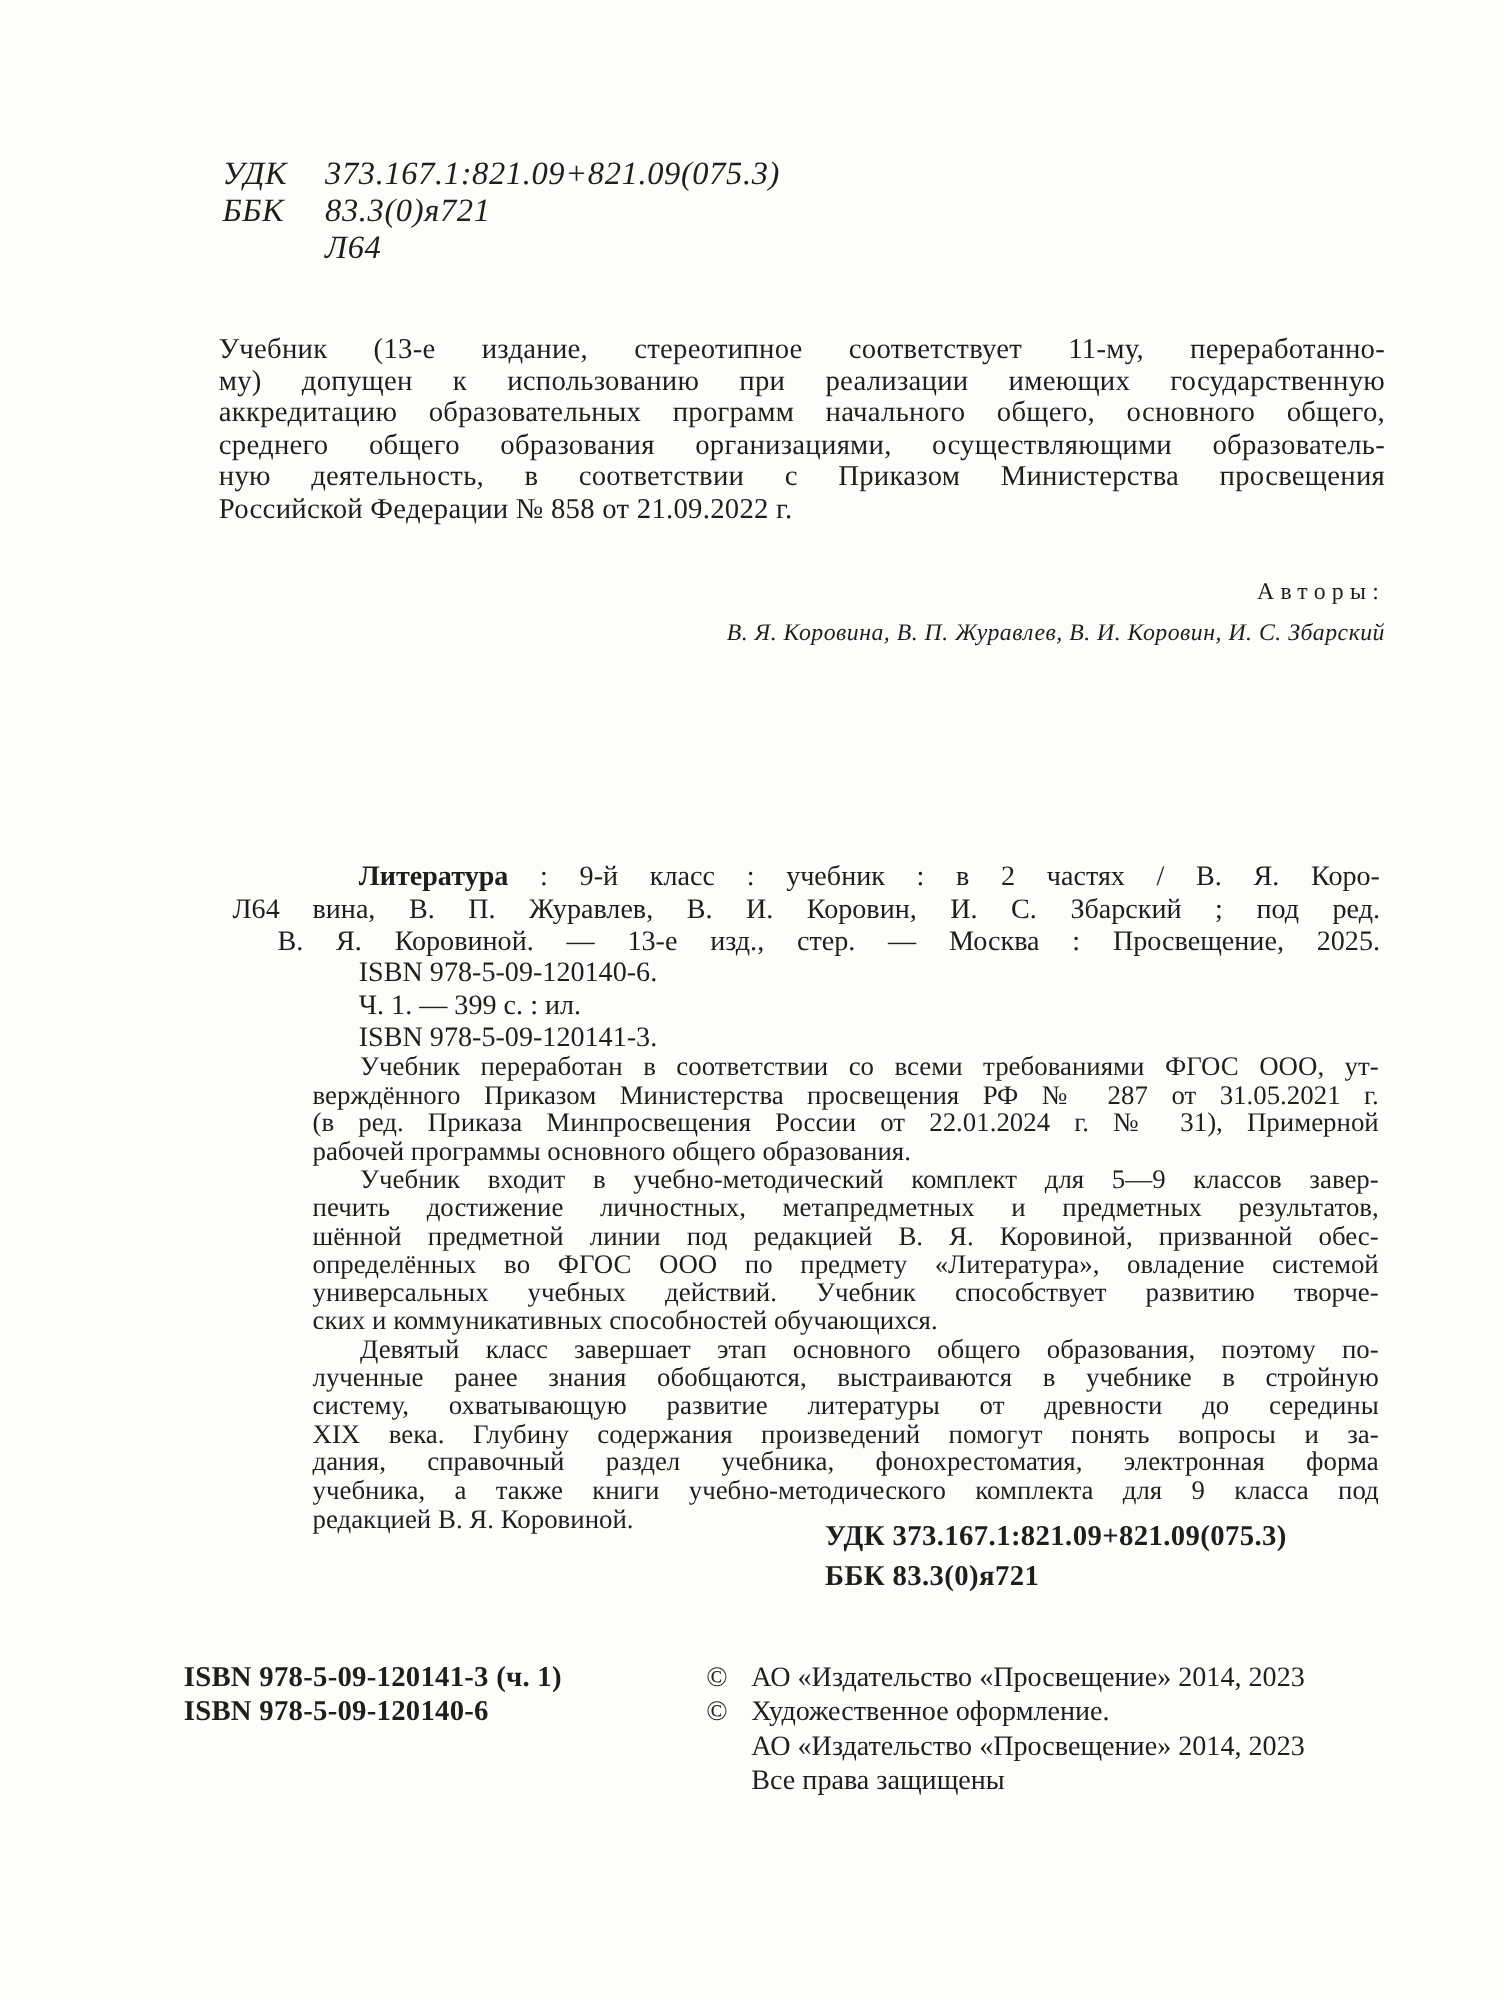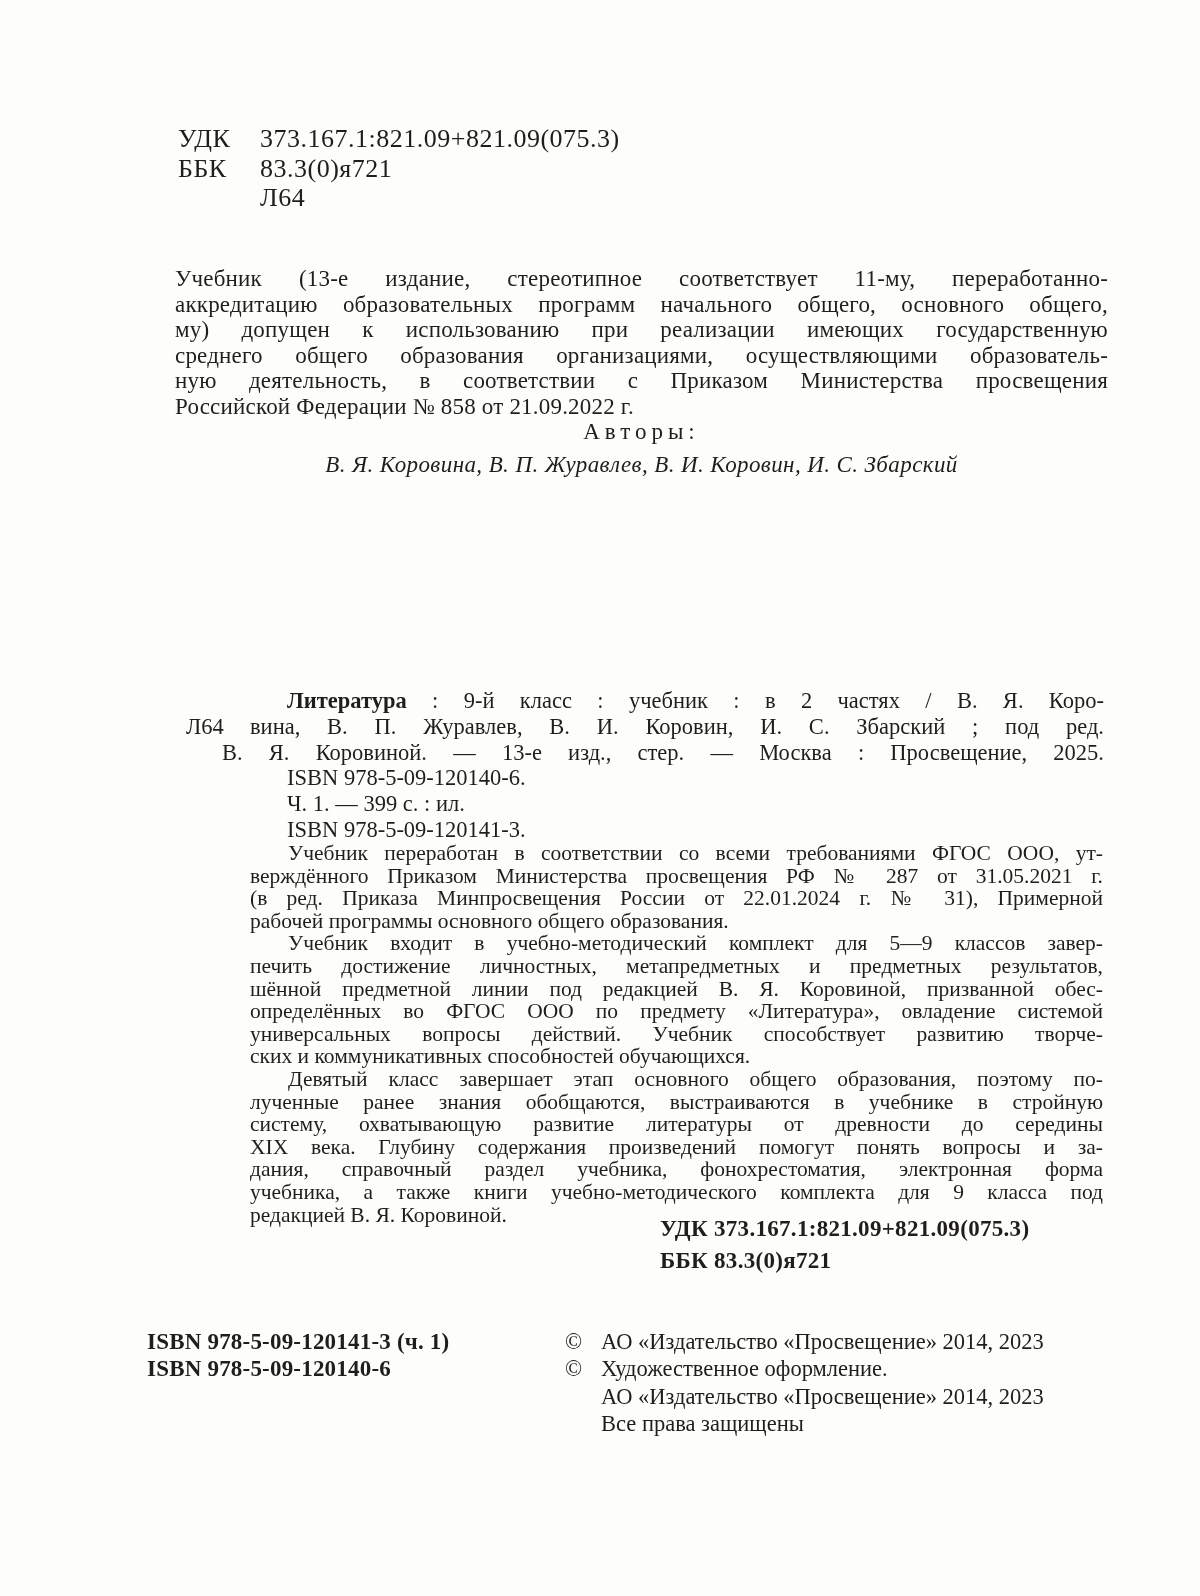--- a/index.html
+++ b/index.html
@@ -6,28 +6,28 @@
   body{
     width:1200px;height:1596px;position:relative;
     background:#fdfdfc;color:#201e1c;
     font-family:"Liberation Serif","DejaVu Serif",serif;
     -webkit-font-smoothing:antialiased;
   }
   .abs{position:absolute;}
 
   
   .udk-header{left:178px;top:124px;font-size:26px;line-height:29.5px;letter-spacing:0.5px;}
-  .udk-header .row{display:grid;grid-template-columns:82px auto;}
+  .udk-header .row{display:grid;grid-template-columns:82px auto;font-style:italic;}
 
   
   .edition{left:175px;top:266px;width:933px;font-size:23px;line-height:25.6px;letter-spacing:0.2px;}
   .jline{text-align:justify;text-align-last:justify;}
 
   
-  .authors{left:175px;top:419px;width:933px;text-align:center;font-size:23px;line-height:26px;}
+  .authors{left:175px;top:461px;width:933px;text-align:right;font-size:19px;line-height:26px;}
   .authors .heading{letter-spacing:5px;}
   .authors .names{font-style:italic;margin-top:7px;letter-spacing:0.4px;}
 
   
   .catalog{left:186px;top:688px;width:918px;font-size:22.5px;line-height:25.8px;font-family:Liberation Serif, serif;}
   .catalog .indent1{padding-left:101px;}
   .catalog .l2{position:relative;}
   .catalog .l2 .cat-num{position:absolute;left:0;top:0;}
   .catalog .l2 .l2text{margin-left:64px;}
   .catalog .l3{padding-left:36px;}
@@ -57,22 +57,22 @@
     <span>83.3(0)я721</span>
   </div>
   <div class="row">
     <span></span>
     <span>Л64</span>
   </div>
 </div>
 
 <div class="abs edition">
   <div class="jline">Учебник (13-е издание, стереотипное соответствует 11-му, переработанно-</div>
+  <div class="jline">му) допущен к использованию при реализации имеющих государственную</div>
   <div class="jline">аккредитацию образовательных программ начального общего, основного общего,</div>
-  <div class="jline">му) допущен к использованию при реализации имеющих государственную</div>
   <div class="jline">среднего общего образования организациями, осуществляющими образователь-</div>
   <div class="jline">ную деятельность, в соответствии с Приказом Министерства просвещения</div>
   <div>Российской Федерации № 858 от 21.09.2022 г.</div>
 </div>
 
 <div class="abs authors">
   <div class="heading">Авторы:</div>
   <div class="names">В. Я. Коровина, В. П. Журавлев, В. И. Коровин, И. С. Збарский</div>
 </div>
 
@@ -95,21 +95,21 @@
     <div class="first jline">Учебник переработан в соответствии со всеми требованиями ФГОС ООО, ут-</div>
     <div class="jline">верждённого Приказом Министерства просвещения РФ № 287 от 31.05.2021 г.</div>
     <div class="jline">(в ред. Приказа Минпросвещения России от 22.01.2024 г. № 31), Примерной</div>
     <div>рабочей программы основного общего образования.</div>
   </div>
   <div>
     <div class="first jline">Учебник входит в учебно-методический комплект для 5—9 классов завер-</div>
     <div class="jline">печить достижение личностных, метапредметных и предметных результатов,</div>
     <div class="jline">шённой предметной линии под редакцией В. Я. Коровиной, призванной обес-</div>
     <div class="jline">определённых во ФГОС ООО по предмету «Литература», овладение системой</div>
-    <div class="jline">универсальных вопросы действий. Учебник способствует развитию творче-</div>
+    <div class="jline">универсальных учебных действий. Учебник способствует развитию творче-</div>
     <div>ских и коммуникативных способностей обучающихся.</div>
   </div>
   <div>
     <div class="first jline">Девятый класс завершает этап основного общего образования, поэтому по-</div>
     <div class="jline">лученные ранее знания обобщаются, выстраиваются в учебнике в стройную</div>
     <div class="jline">систему, охватывающую развитие литературы от древности до середины</div>
     <div class="jline">XIX века. Глубину содержания произведений помогут понять вопросы и за-</div>
     <div class="jline">дания, справочный раздел учебника, фонохрестоматия, электронная форма</div>
     <div class="jline">учебника, а также книги учебно-методического комплекта для 9 класса под</div>
     <div>редакцией В. Я. Коровиной.</div>

